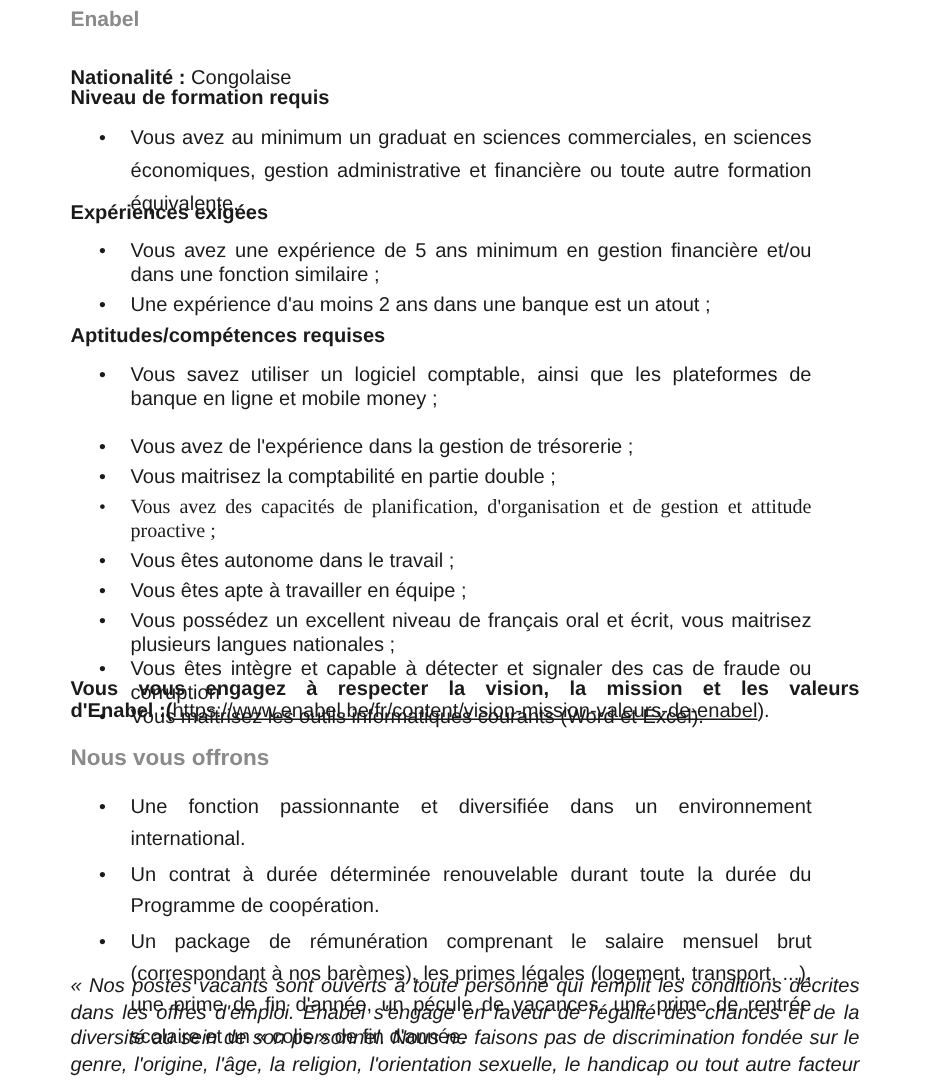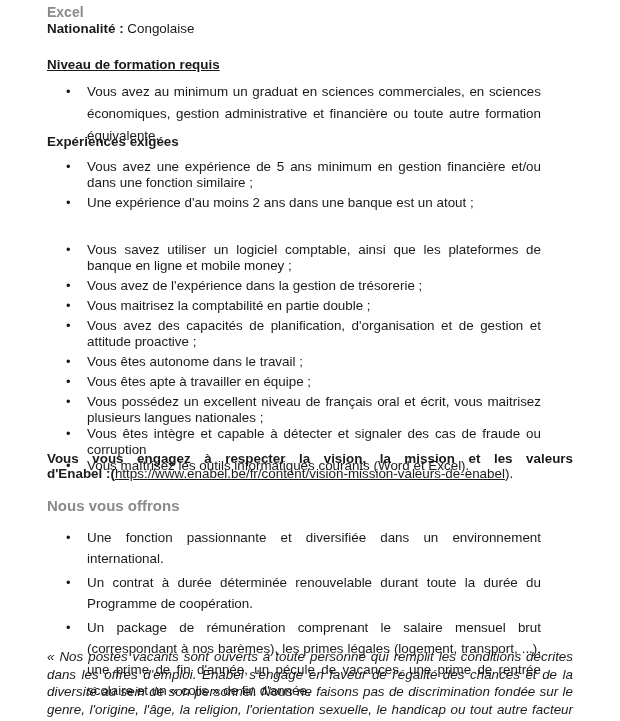--- a/index.html
+++ b/index.html
@@ -87,42 +87,43 @@
       font-style: italic;
       line-height: 17.5px;
       text-align: justify;
     }
   </style>
 </head>
 <body>
 
 <div class="page">
 
-  <div class="section-title profil">Excel</div>
+  <div class="section-title profil">Enabel</div>
 
-  <div class="line" style="top:21px;">
+  <div class="line" style="top:44px;">
     <span class="bold">Nationalité :</span><span> Congolaise</span>
   </div>
 
-  <div class="subhead" style="top:57px;text-decoration:underline;">Niveau de formation requis</div>
+  <div class="subhead" style="top:57px;">Niveau de formation requis</div>
   <ul class="blist spaced" style="top:81px;">
     <li>Vous avez au minimum un graduat en sciences commerciales, en sciences économiques, gestion administrative et financière ou toute autre formation équivalente.</li>
   </ul>
 
   <div class="subhead" style="top:134px;">Expériences exigées</div>
   <ul class="blist" style="top:159px;">
     <li>Vous avez une expérience de 5 ans minimum en gestion financière et/ou dans une fonction similaire ;</li>
     <li style="margin-top:4px;">Une expérience d'au moins 2 ans dans une banque est un atout ;</li>
   </ul>
 
+  <div class="subhead" style="top:216px;">Aptitudes/compétences requises</div>
   <ul class="blist" style="top:242px;">
     <li>Vous savez utiliser un logiciel comptable, ainsi que les plateformes de banque en ligne et mobile money ;</li>
-    <li style="margin-top:4px;">Vous avez de l'expérience dans la gestion de trésorerie ;</li>
+    <li style="margin-top:16px;">Vous avez de l'expérience dans la gestion de trésorerie ;</li>
     <li style="margin-top:4px;">Vous maitrisez la comptabilité en partie double ;</li>
-    <li style="margin-top:4px;">Vous avez des capacités de planification, d'organisation et de gestion et attitude proactive ;</li>
+    <li style="margin-top:4px;font-family:Liberation Serif, serif;">Vous avez des capacités de planification, d'organisation et de gestion et attitude proactive ;</li>
     <li style="margin-top:4px;">Vous êtes autonome dans le travail ;</li>
     <li style="margin-top:4px;">Vous êtes apte à travailler en équipe ;</li>
     <li style="margin-top:4px;">Vous possédez un excellent niveau de français oral et écrit, vous maitrisez plusieurs langues nationales ;</li>
     <li style="margin-top:0px;">Vous êtes intègre et capable à détecter et signaler des cas de fraude ou corruption</li>
     <li style="margin-top:0px;">Vous maîtrisez les outils informatiques courants (Word et Excel).</li>
   </ul>
 
   <div class="justify-line" style="top:451px;">Vous vous engagez à respecter la vision, la mission et les valeurs</div>
   <div class="line bold" style="top:466px;text-align:right;">
     <span>d'Enabel :(</span><a class="link">https://www.enabel.be/fr/content/vision-mission-valeurs-de-enabel</a><span style="font-weight:normal;">).</span>

